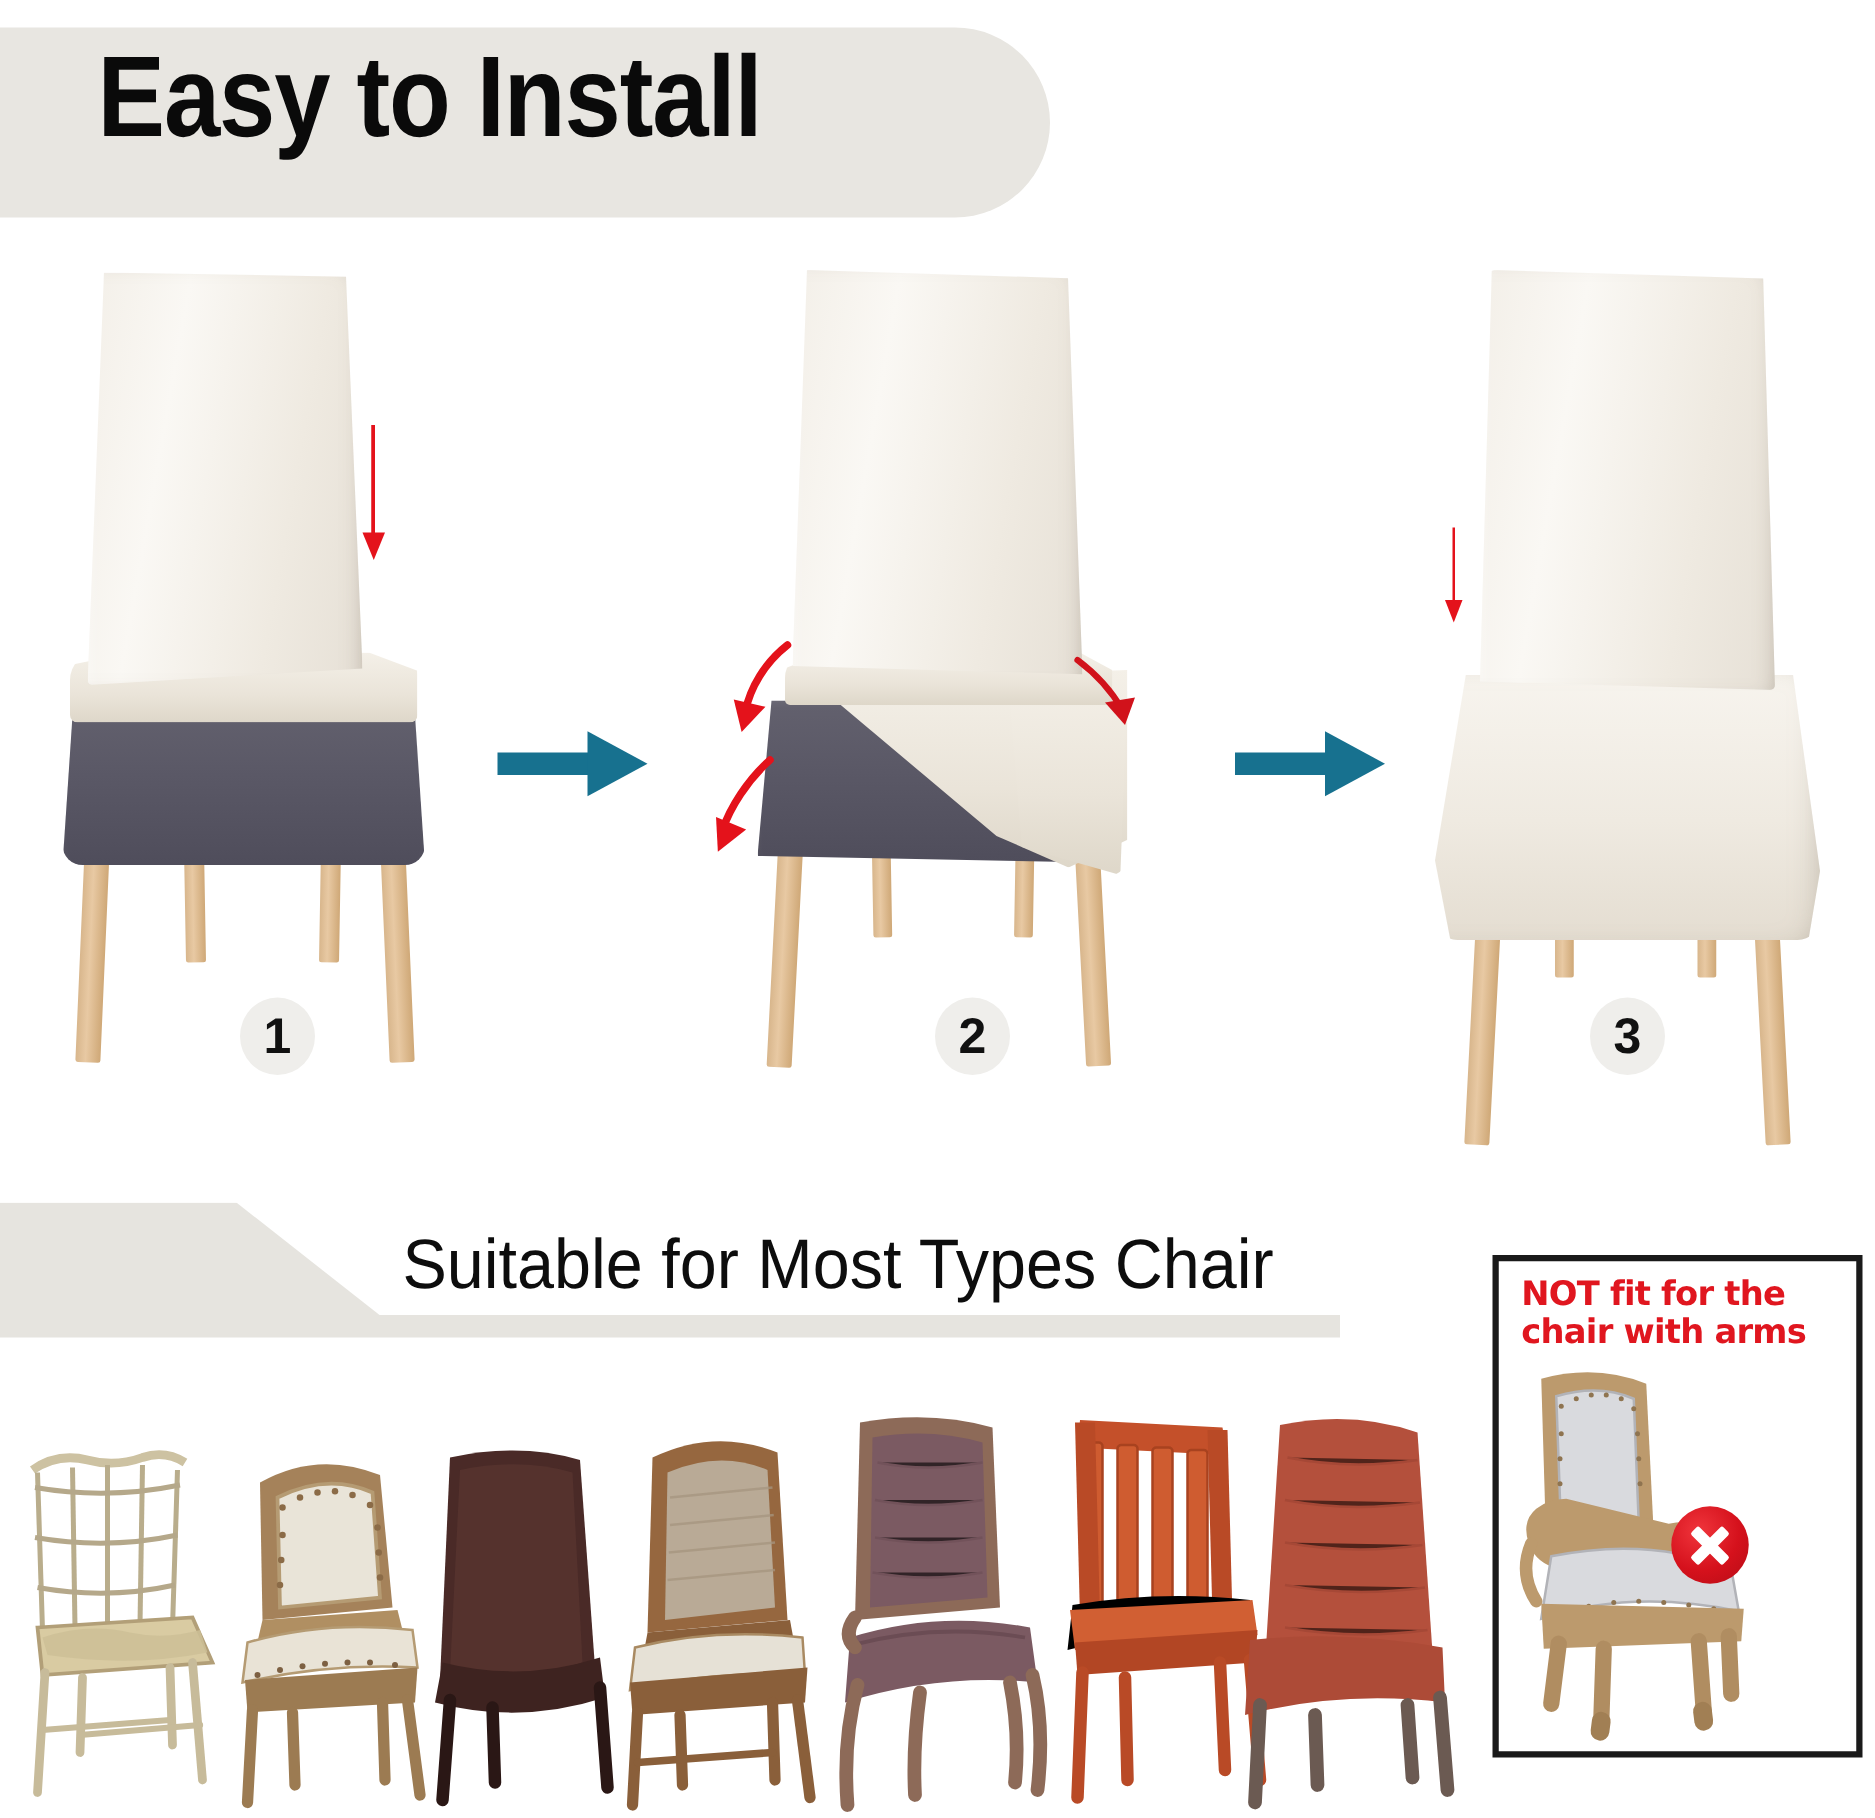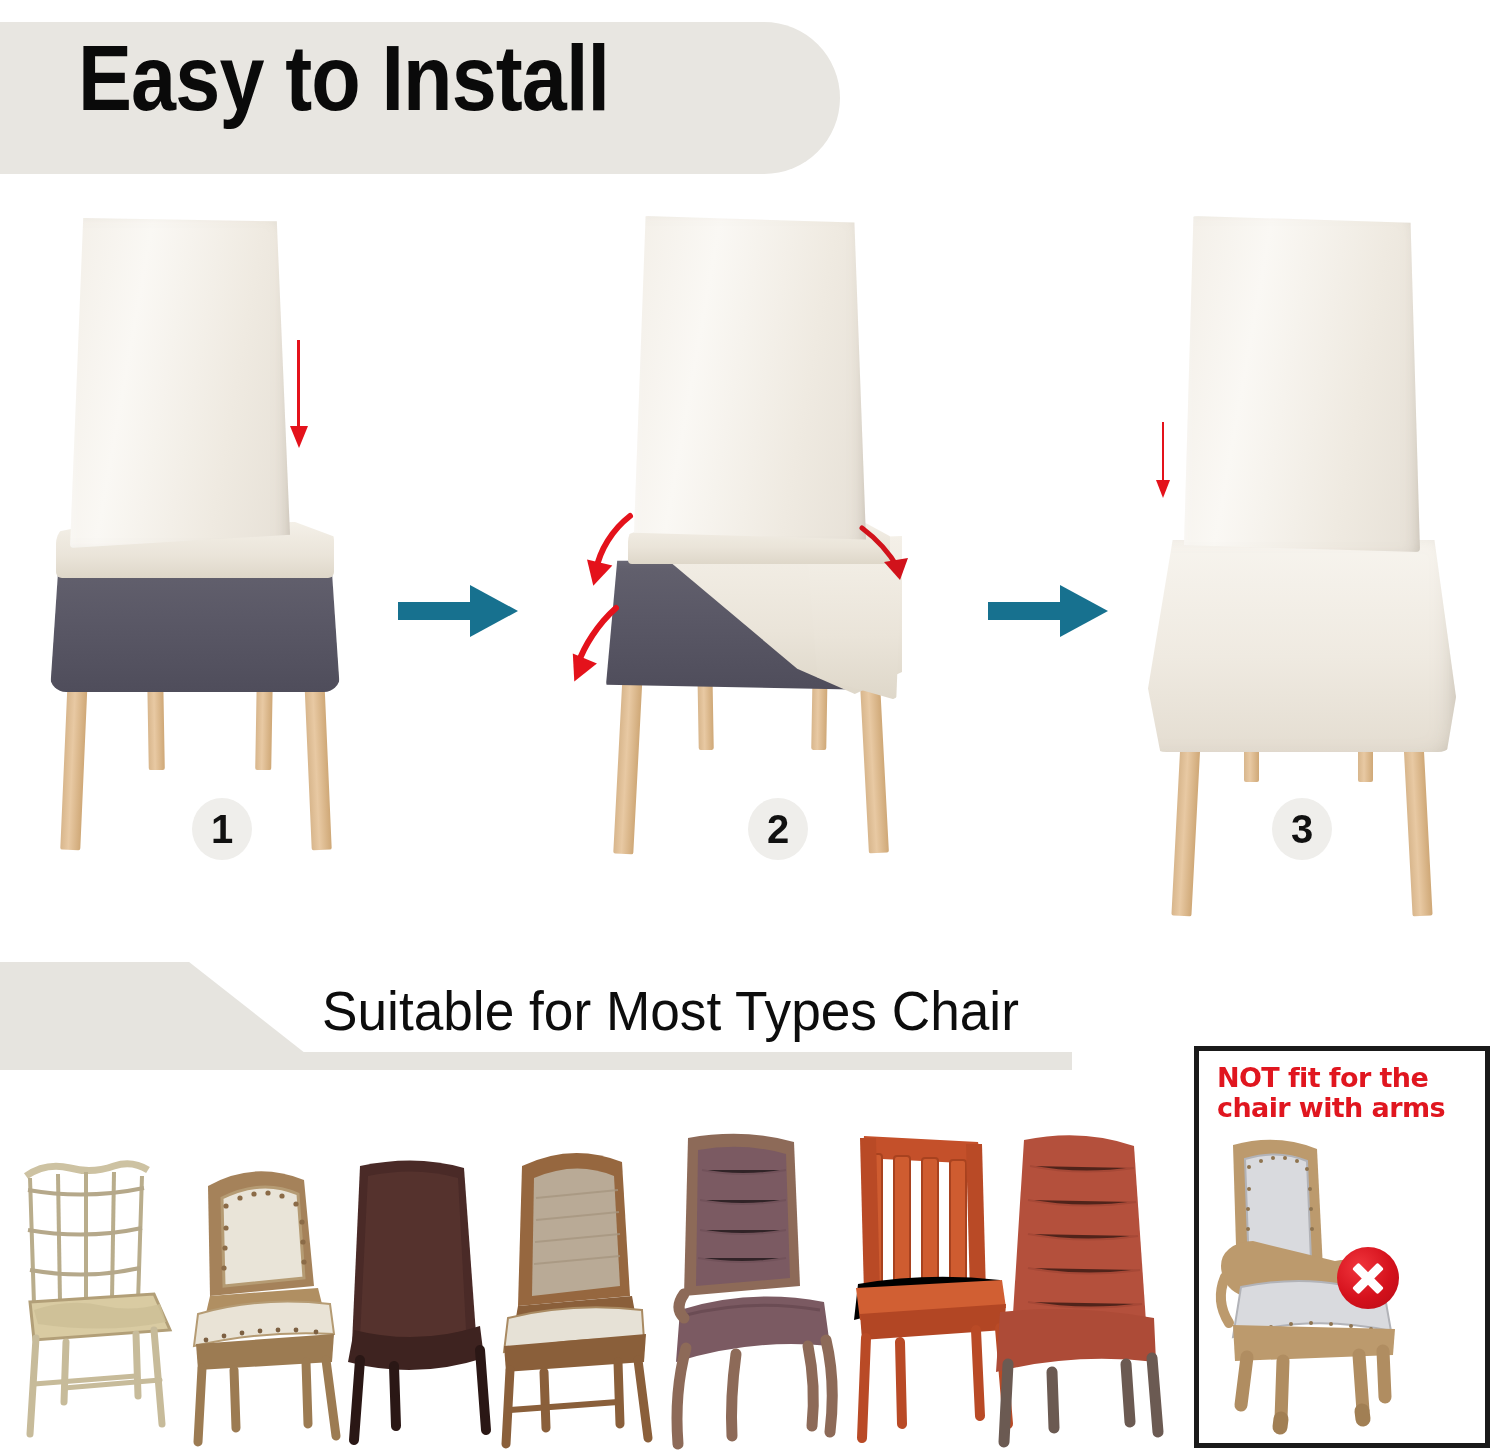--- a/index.html
+++ b/index.html
@@ -200,21 +200,21 @@
   }
   .gallery-item {
     position: absolute;
     bottom: 0;
   }
 
   
   .warning-box {
     position: absolute;
     left: 1194px;
-    top: 1046px;
+    top: 1004px;
     width: 296px;
     height: 402px;
     background: #ffffff;
     border: 5px solid #1a1a1a;
     box-sizing: border-box;
   }
   .warning-text {
     position: absolute;
     left: 18px;
     top: 12px;

